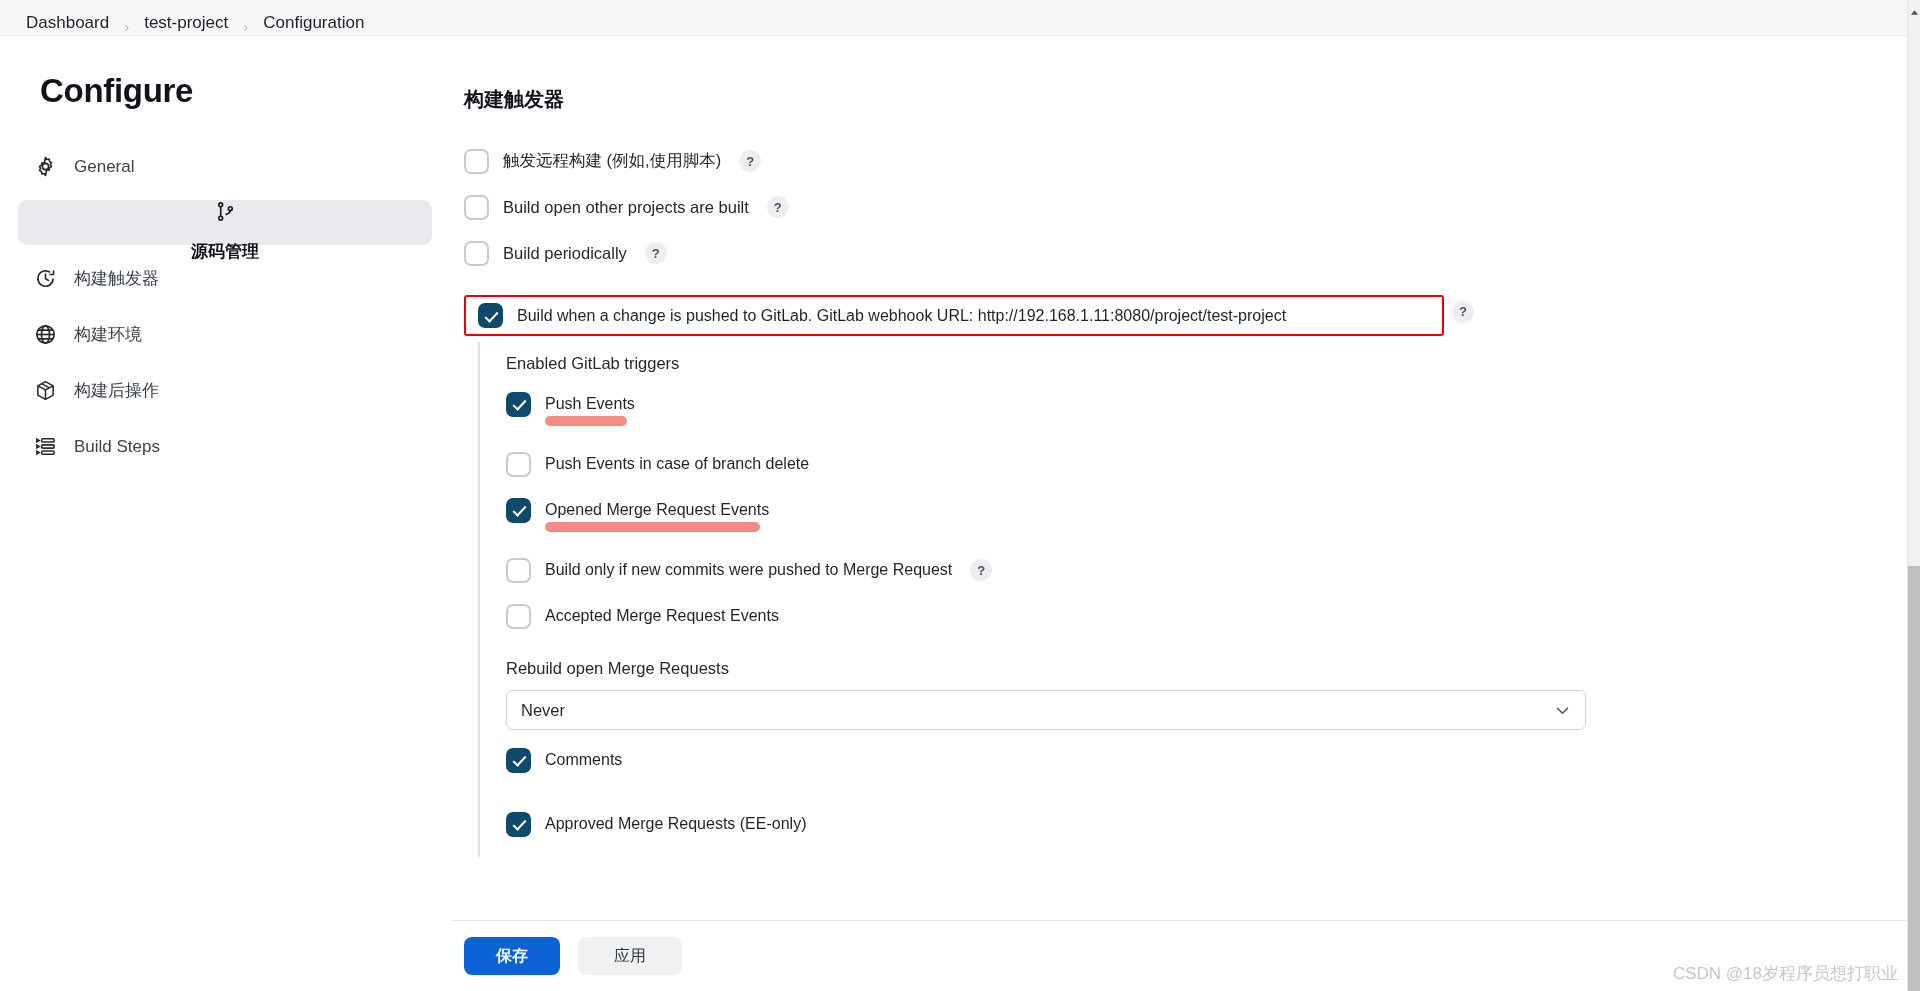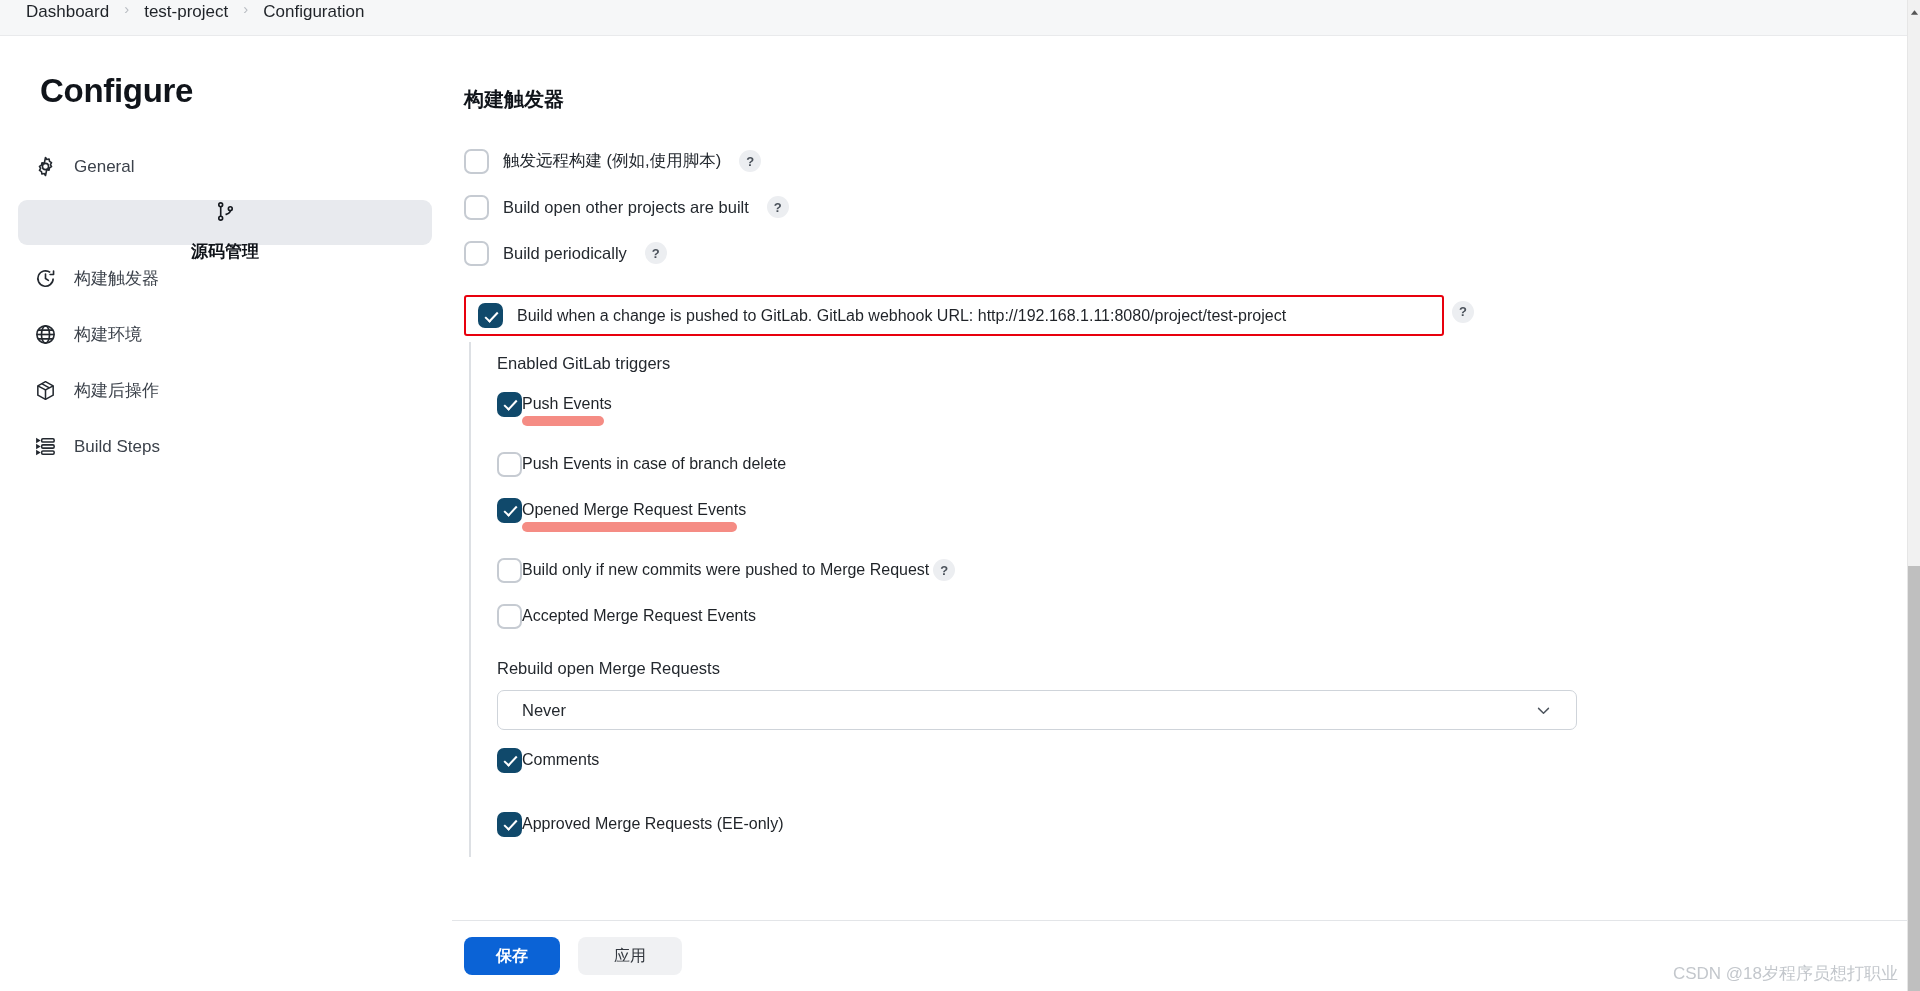--- a/index.html
+++ b/index.html
@@ -12,21 +12,21 @@
     color: #1f2328;
   }
   .app { position: relative; width: 1920px; height: 991px; background:#fff; }
 
   
   .breadcrumb-bar {
     height: 36px;
     background: #f6f7f8;
     border-bottom: 1px solid #e9eaec;
     display: flex;
-    align-items: flex-start;
+    align-items: flex-end;
     padding-left: 20px;
     gap: 0px;
     width: 1907px;
   }
   .crumb {
     font-size: 17px;
     color: #1f2328;
     padding: 2px 6px;
     border-radius: 4px;
     white-space: nowrap;
@@ -146,33 +146,34 @@
     align-items: center;
     gap: 14px;
     width: 980px;
     margin: 14px 0 6px 0;
   }
   .gitlab-outer { display: flex; align-items: center; gap: 4px; }
 
   
   .nested {
     border-left: 2px solid #dde0e4;
-    margin-left: 5px;
+    margin-left: 14px;
     padding-left: 26px;
     padding-top: 12px;
     padding-bottom: 10px;
   }
   .nested-title {
     font-size: 16.5px;
     color: #24292f;
     margin-bottom: 14px;
   }
   .sub-row {
     display: flex;
     align-items: center;
+    gap: 14px;
     min-height: 34px;
     margin-bottom: 6px;
   }
   .hl-wrap { position: relative; display: inline-block; }
   .hl-bar {
     position: absolute;
     left: 0; bottom: -13px;
     height: 10px;
     border-radius: 6px;
     background: #f58c84;
@@ -185,21 +186,21 @@
     margin: 26px 0 12px 0;
   }
   .select-box {
     width: 1080px;
     height: 40px;
     border: 1px solid #cfd4da;
     border-radius: 7px;
     background: #fff;
     display: flex;
     align-items: center;
-    padding: 0 24px;
+    padding: 0 14px;
     font-size: 16.5px;
     color: #24292f;
     cursor: pointer;
     justify-content: space-between;
   }
   .chev { color: #5a616b; display:flex; }
 
   
   .bottom-bar {
     position: absolute;

